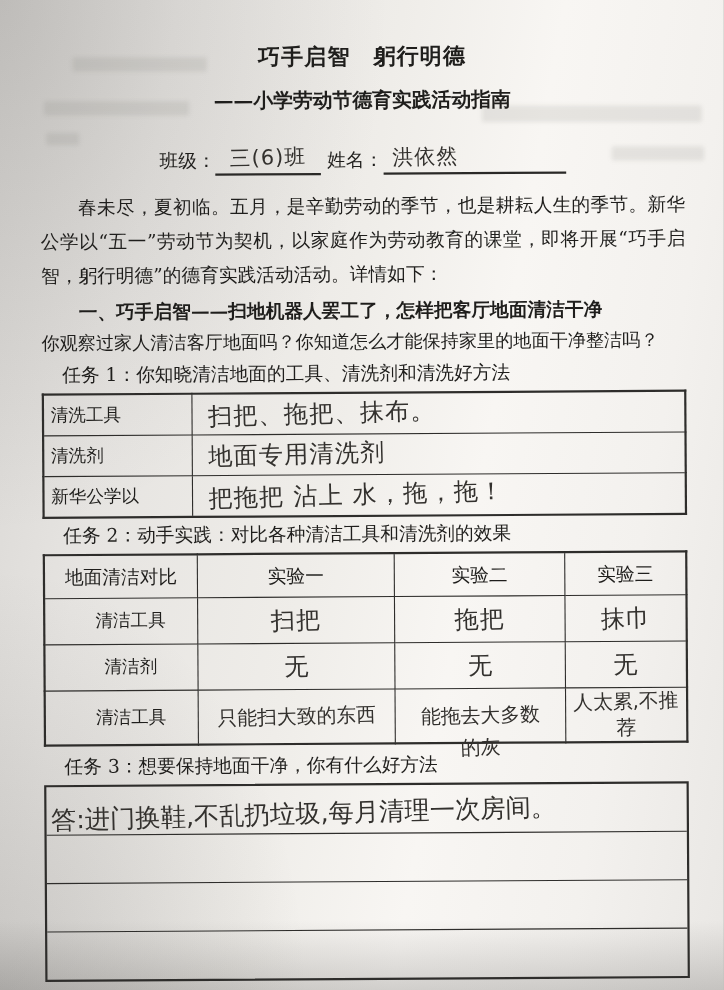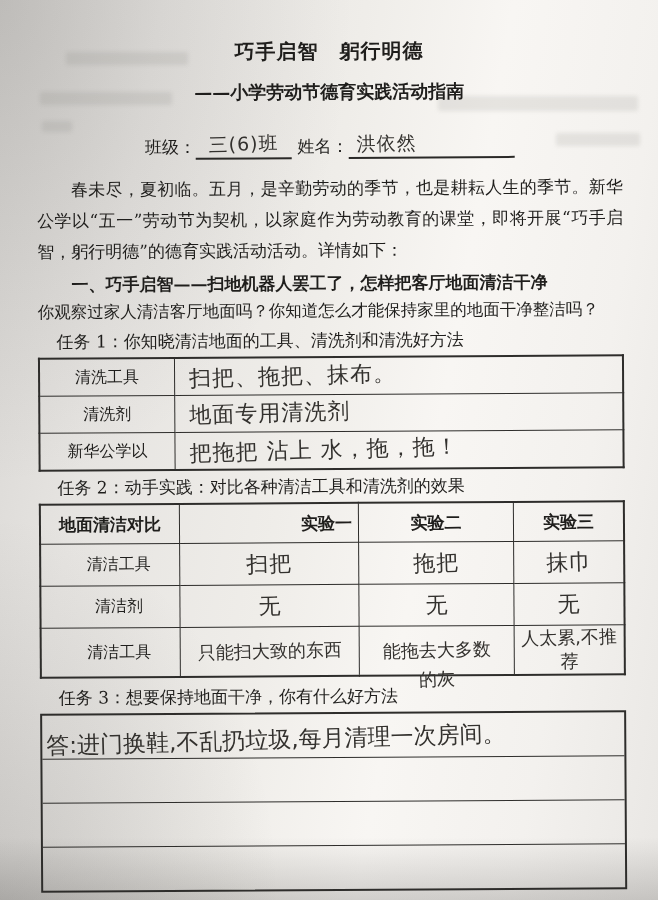--- a/index.html
+++ b/index.html
@@ -47,26 +47,26 @@
   .intro { margin:14px 0 0 0; font-size:17px; line-height:31px; text-indent:2em; text-align:justify; }
   .h2 { margin-top:4px; font-size:17px; font-weight:bold; text-indent:2em; line-height:26px; }
   .qline { margin-top:2px; font-size:16.5px; line-height:26px; }
   .task { margin-top:3px; font-size:17px; line-height:26px; text-indent:1.1em; }
   .task3 { margin-top:6px; }
 
   table { border-collapse:collapse; width:100%; margin-top:3px; table-layout:fixed; }
   table, td, th { border:1.5px solid #2e2d2b; }
   table { border-width:2px; }
   td, th { padding:0 6px; overflow:visible; }
-  .t1 .lbl { width:122px; text-align:center; font-size:16px; height:36px; font-family:Liberation Serif, serif;margin-top:12px; }
+  .t1 .lbl { width:122px; text-align:left; font-size:16px; height:36px; font-family:Liberation Serif, serif;margin-top:12px; }
   .t1 .val { text-align:left; padding-left:14px; }
   .t1 .val .hw { font-size:22px; }
-  .t2 th { font-size:17px; font-weight:bold; height:38px; text-align:center; font-family:"DejaVu Serif","Liberation Serif",serif; }
+  .t2 th { font-size:17px; font-weight:normal; height:38px; text-align:center; font-family:"DejaVu Serif","Liberation Serif",serif; }
   .t2 .c0 { width:126px; }
-  .t2 .c1 { width:166px;text-align:right; }
+  .t2 .c1 { width:166px; }
   .t2 .c2 { width:142px; }
   .t2 td.lbl { text-align:center; font-size:16px; font-family:"DejaVu Serif","Liberation Serif",serif;padding-left:23px; }
   .t2 td { height:41px; text-align:center; }
   .t2 .hw { font-size:22px; }
   .t2 .effectrow td { height:45px; }
   .t2 .effectrow .hw { font-size:18px; letter-spacing:0; }
   .t2 .ovcell { position:relative; }
   .ovflow { position:absolute; left:50%; bottom:-17px; transform:translateX(-50%) rotate(-2deg);
     font-size:18px; color:#33312e; font-family:"DejaVu Sans","Liberation Sans",sans-serif; z-index:3; }
 

